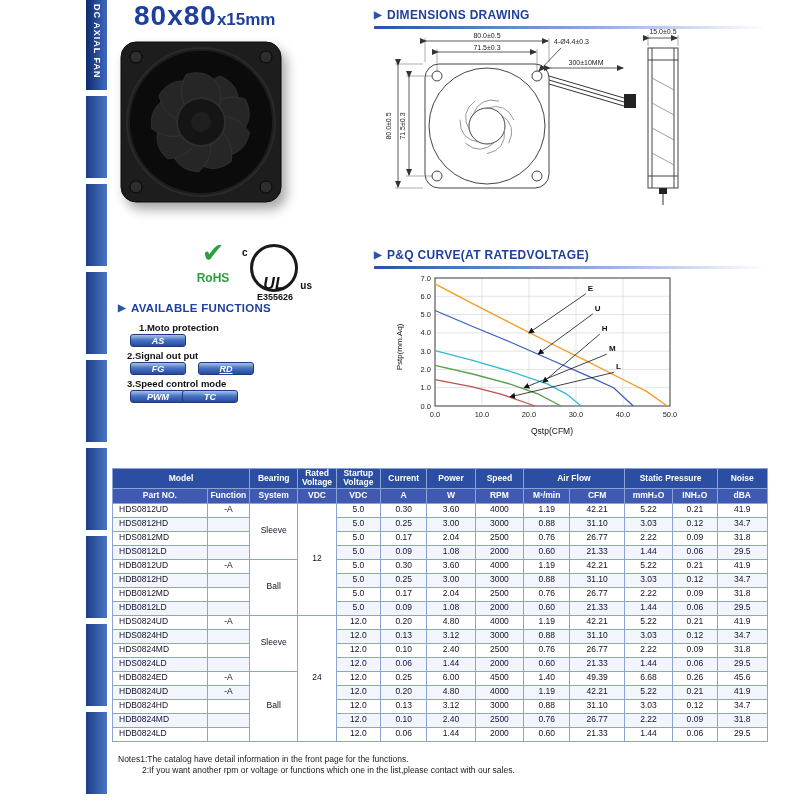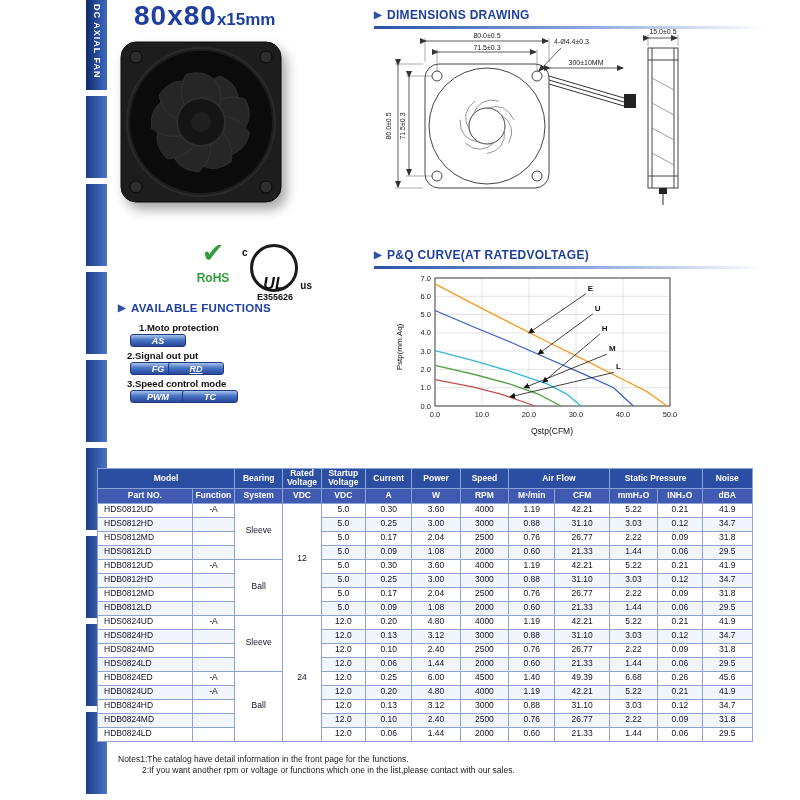--- a/index.html
+++ b/index.html
@@ -44,21 +44,21 @@
   .ul-code{position:absolute;left:240px;top:292px;width:70px;text-align:center;font-size:9px;
            font-weight:bold;color:#111;}
   
   .fn-label{position:absolute;font-size:9.5px;font-weight:bold;color:#111;white-space:nowrap;}
   .badge{position:absolute;width:56px;height:13px;border-radius:3px;color:#fff;font-size:9px;
          font-weight:bold;font-style:italic;text-align:center;line-height:13px;
          background:linear-gradient(180deg,#a8c4ea,#4a74c4 45%,#27479c);border:1px solid #1d3a80;box-sizing:border-box;}
   
   .chart{position:absolute;left:390px;top:272px;}
   
-  .table-wrap{position:absolute;left:97px;top:468px;}
+  .table-wrap{position:absolute;left:112px;top:468px;}
   table{border-collapse:collapse;table-layout:fixed;width:656px;font-size:8.5px;}
   th,td{border:1px solid #8aa4d6;padding:0 1px;text-align:center;height:13px;line-height:1.15;
         overflow:hidden;white-space:nowrap;}
   thead th{background:#2b4da2;color:#fff;font-weight:bold;white-space:normal;line-height:1.1;}
   thead tr.sub th{background:#3f5ab0;height:14px;}
   tbody td{color:#101028;background:#fff;}
   tbody tr.alt td{background:#f2f6fc;}
   td.part{text-align:left;padding-left:6px;}
   td.merge{background:#fff !important;font-weight:normal;}
   
@@ -209,21 +209,21 @@
   <div class="ul-code">E355626</div>
 
   <div class="sec-head" style="left:118px;top:302px;font-size:11.5px;">
     <span class="tri">▶</span>
     <span>AVAILABLE FUNCTIONS</span>
   </div>
   <div class="fn-label" style="left:127px;top:322px;margin-left:12px;">1.Moto protection</div>
   <div class="badge" style="left:130px;top:334px;">AS</div>
   <div class="fn-label" style="left:127px;top:350px;">2.Signal out put</div>
   <div class="badge" style="left:130px;top:362px;">FG</div>
-  <div class="badge" style="left:168px;top:362px;text-decoration:underline;">RD</div>
+  <div class="badge" style="left:198px;top:362px;text-decoration:underline;">RD</div>
   <div class="fn-label" style="left:127px;top:378px;">3.Speed control mode</div>
   <div class="badge" style="left:130px;top:390px;">PWM</div>
   <div class="badge" style="left:182px;top:390px;">TC</div>
 
   <div class="sec-head" style="left:374px;top:248px;">
     <span class="tri">▶</span>
     <span>P&amp;Q CURVE(AT RATEDVOLTAGE)</span>
   </div>
   <div class="sec-line" style="left:374px;top:266px;width:392px;"></div>
 

